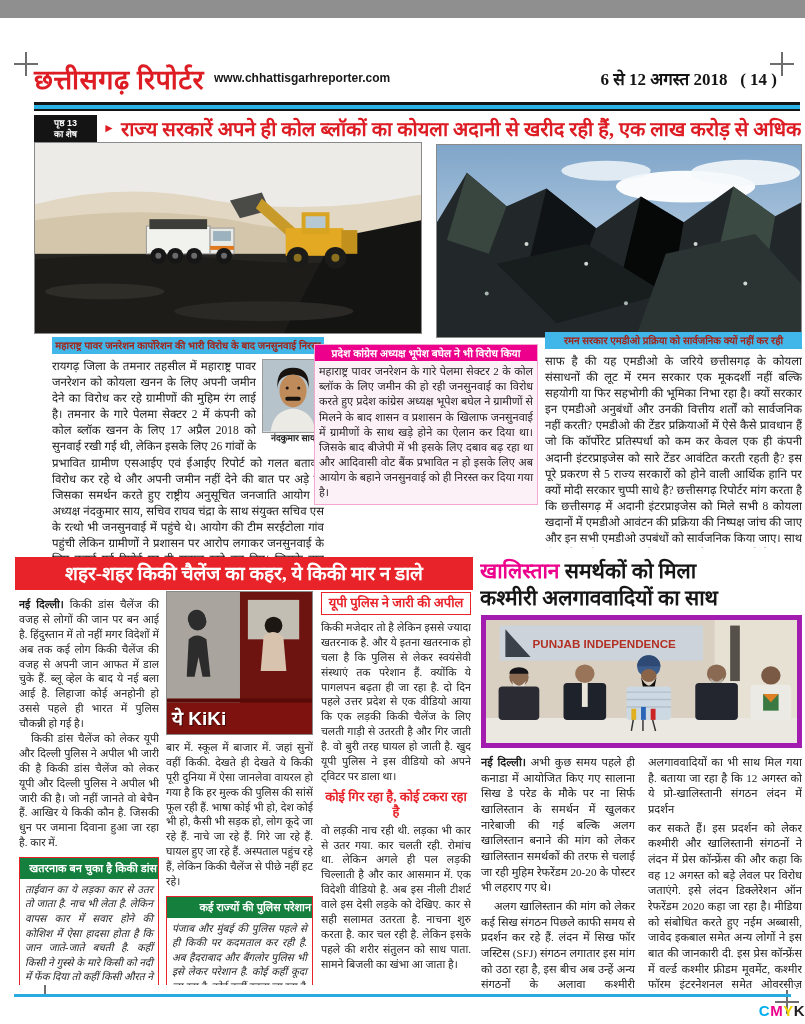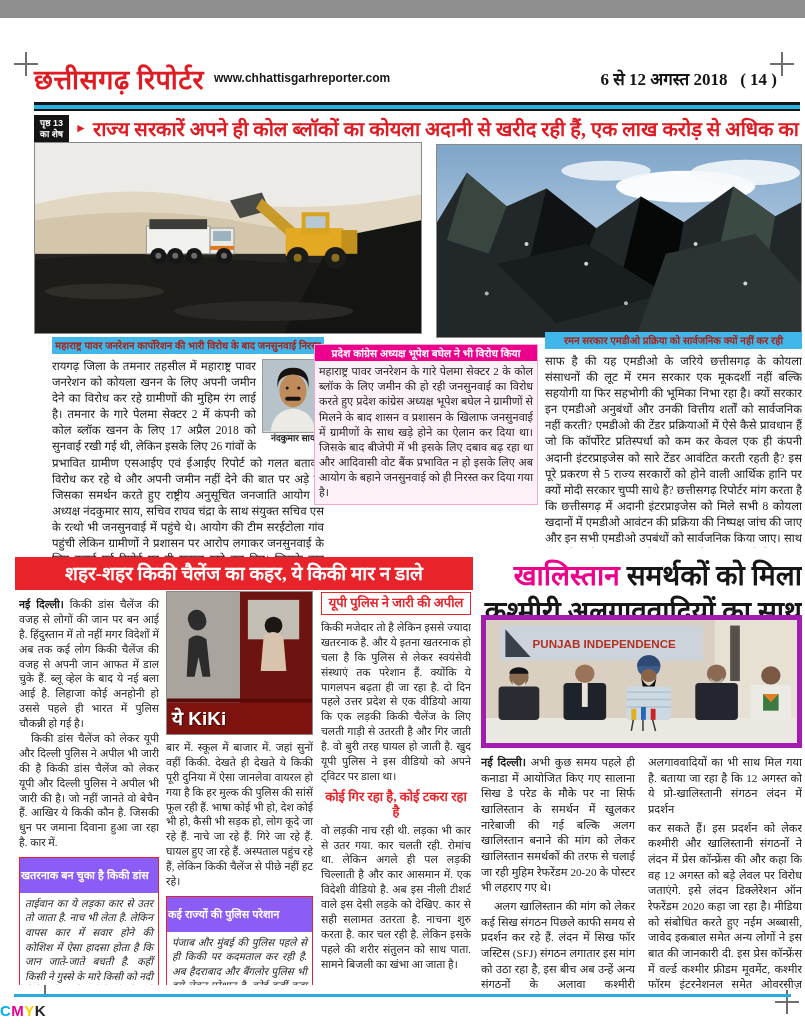--- a/index.html
+++ b/index.html
@@ -15,21 +15,21 @@
   .masthead{color:#dd1c23;font-weight:bold;font-size:27px;letter-spacing:.5px}
   .site{font-family:"Liberation Sans","DejaVu Sans",sans-serif;font-weight:bold;font-size:12px;color:#181818;margin-left:10px}
   .badge{border:2.5px solid #3db7e9;border-radius:50%;padding:4px 28px;color:#ec008c;font-weight:bold;
          font-size:16px;margin-left:42px;background:#fff}
   .dateline{margin-left:auto;font-weight:bold;font-size:17px;color:#141414}
   .rule{position:absolute;left:34px;right:5px;top:84px;height:9px;background:#2ab2e5;
         border-top:3px solid #141414;border-bottom:2px solid #141414}
   
   .lead{position:absolute;left:34px;top:97px;right:4px;display:flex;align-items:center;gap:6px;overflow:hidden}
   .pagetag{background:#141414;color:#fff;font-family:"Liberation Sans",sans-serif;font-size:9px;
-           line-height:1.2;font-weight:bold;text-align:center;padding:3px 6px;flex:0 0 auto}
+           line-height:1.2;font-weight:bold;text-align:center;padding:3px 20px;flex:0 0 auto}
   .arrow{color:#dd1c23;font-size:12px;flex:0 0 auto}
   .lead-headline{color:#dd1c23;font-weight:bold;font-size:20px;white-space:nowrap}
   
   .photo1{position:absolute;left:34px;top:124px;width:388px;height:192px;border:1px solid #8a8a8a}
   .photo2{position:absolute;left:436px;top:126px;width:366px;height:194px;border:1px solid #8a8a8a}
   .photo1 svg,.photo2 svg{display:block;width:100%;height:100%}
   
   .cap{background:#41b6e8;color:#a2251b;font-weight:bold;font-size:10px;text-align:center;
        padding:3px 2px;font-family:"Liberation Sans","DejaVu Sans",sans-serif;line-height:1.1}
   
@@ -48,43 +48,43 @@
   
   .kiki-banner{position:absolute;left:15px;top:539px;width:458px;height:33px;background:#e8232a;color:#fff;
                font-weight:bold;font-size:19px;text-align:center;line-height:33px;overflow:hidden}
   .kcol{position:absolute;overflow:hidden;color:#1d1d1d}
   .kcol .kbody{font-size:10.8px;line-height:1.38;text-align:justify}
   .kcolA{left:19px;top:579px;width:140px;height:388px}
   .kcolB{left:166px;top:573px;width:147px;height:394px}
   .kcolC{left:321px;top:574px;width:150px;height:393px}
   .kbody p.ind{text-indent:12px}
   .kbox{border:1.5px solid #e8232a;margin-top:7px;background:#fff}
-  .kbox-title{background:#8b5cf6;color:#fff;text-align:left;font-size:11px;font-weight:bold;
-              padding:11px 1px;font-family:"Liberation Sans",sans-serif;line-height:1.15}
+  .kbox-title{background:#15803d;color:#fff;text-align:right;font-size:11px;font-weight:bold;
+              padding:4px 1px;font-family:"Liberation Sans",sans-serif;line-height:1.15}
   .kbox-body{padding:4px 5px;font-size:10.3px;line-height:1.42;font-style:italic;text-align:justify;color:#262626}
   .appeal-title{border:1.5px solid #e8232a;color:#e8232a;font-weight:bold;text-align:center;
                 font-size:13px;padding:3px 2px;margin-bottom:5px;line-height:1.15}
   .crash-head{color:#e8232a;font-weight:bold;font-size:13px;margin:6px 0 3px;text-align:center;line-height:1.15}
   .kiki-photo{position:relative;width:147px;height:144px;margin-bottom:5px;overflow:hidden;border:1px solid #8a8a8a}
   .kiki-photo svg{display:block;width:100%;height:100%}
   .kiki-label{position:absolute;left:5px;bottom:3px;color:#fff;font-weight:bold;font-size:19px;
               font-family:"Liberation Sans",sans-serif;text-shadow:1px 1px 0 #3c0808}
   
-  .khal-head{position:absolute;left:480px;top:540px;width:322px;text-align:right;font-weight:bold;
-             font-size:28px;line-height:1.28;color:#161616;overflow:hidden}
+  .khal-head{position:absolute;left:480px;top:540px;width:322px;text-align:left;font-weight:bold;
+             font-size:21px;line-height:1.28;color:#161616;overflow:hidden}
   .khal-head .hl{color:#ec008c}
   .khal-photo{position:absolute;left:481px;top:597px;width:321px;height:133px;border:5px solid #a21caf}
   .khal-photo svg{display:block;width:100%;height:100%}
   .khal-body{position:absolute;left:481px;top:737px;width:321px;height:240px;column-count:2;column-gap:13px;
              font-size:11.2px;line-height:1.4;text-align:justify;color:#1d1d1d;overflow:hidden}
   .khal-body p{margin-bottom:3px}
   .khal-body p.ind{text-indent:13px}
   
   .botline{position:absolute;left:14px;right:14px;top:976px;height:3px;background:#29abe2}
-  .cmyk{position:absolute;left:0;right:0;top:984px;text-align:left;
+  .cmyk{position:absolute;left:0;right:0;top:984px;text-align:right;
         font-family:"Liberation Sans",sans-serif;font-weight:bold;font-size:15px;letter-spacing:.5px}
   .cmyk .c0{color:#00aeef}.cmyk .c1{color:#ec008c}.cmyk .c2{color:#f5d400}.cmyk .c3{color:#231f20}
   .colorbar{position:absolute;left:210px;bottom:0;width:595px;height:10px;display:flex}
   .colorbar div{flex:1}
 </style>
 </head>
 <body>
 
 <div class="page">
 

